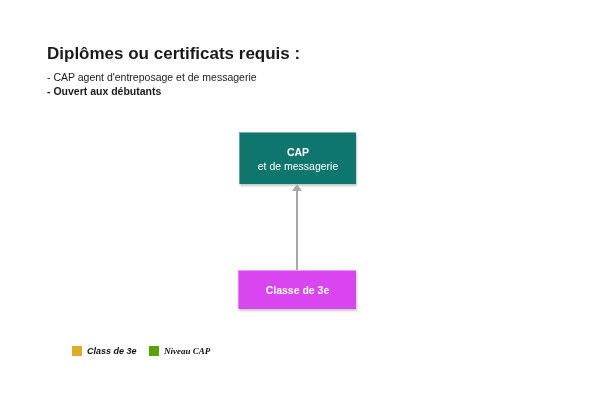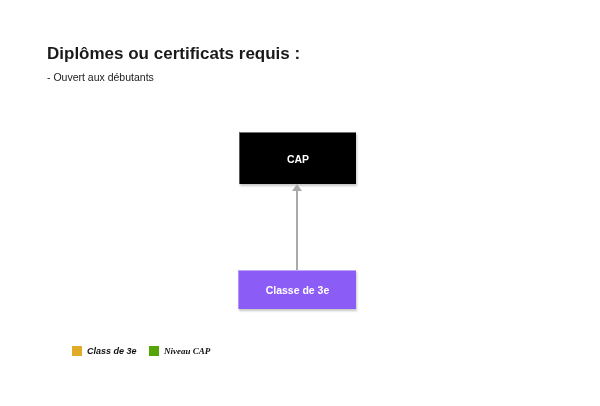--- a/index.html
+++ b/index.html
@@ -26,49 +26,49 @@
     color: #1a1a1a;
   }
   .req-list {
     position: absolute;
     left: 47px;
     top: 71px;
     font-size: 10.5px;
     line-height: 13.5px;
     color: #1a1a1a;
   }
-  .req-item.bold { font-weight: normal; }
+  .req-item.bold { font-weight: bold; }
 
   
   .node {
     position: absolute;
     display: flex;
     flex-direction: column;
     align-items: center;
     justify-content: center;
     color: #ffffff;
     text-align: center;
     border-top: 1px solid rgba(255,255,255,0.45);
     border-left: 1px solid rgba(255,255,255,0.35);
     box-shadow: 1px 2px 2px rgba(0,0,0,0.22);
     box-sizing: border-box;
   }
   .node-cap {
     left: 239px;
     top: 132px;
     width: 117px;
     height: 52px;
-    background: #000000;
+    background: #0f766e;
   }
   .node-classe {
     left: 238px;
     top: 270px;
     width: 118px;
     height: 39px;
-    background: #8b5cf6;
+    background: #d946ef;
   }
   .node-line {
     font-size: 10.5px;
     line-height: 14px;
   }
   .node-line.bold { font-weight: bold; }
 
   
   .arrow-line {
     position: absolute;
@@ -120,25 +120,27 @@
     color: #111111;
     white-space: nowrap;
   }
 </style>
 </head>
 <body>
 
 <div class="page-title">Diplômes ou certificats requis :</div>
 
 <div class="req-list">
+  <div class="req-item">- CAP agent d'entreposage et de messagerie</div>
   <div class="req-item bold">- Ouvert aux débutants</div>
 </div>
 
 <div class="node node-cap">
   <div class="node-line bold">CAP</div>
+  <div class="node-line">et de messagerie</div>
 </div>
 
 <div class="arrow-head"></div>
 <div class="arrow-line"></div>
 
 <div class="node node-classe">
   <div class="node-line bold">Classe de 3e</div>
 </div>
 
 <div class="legend">

